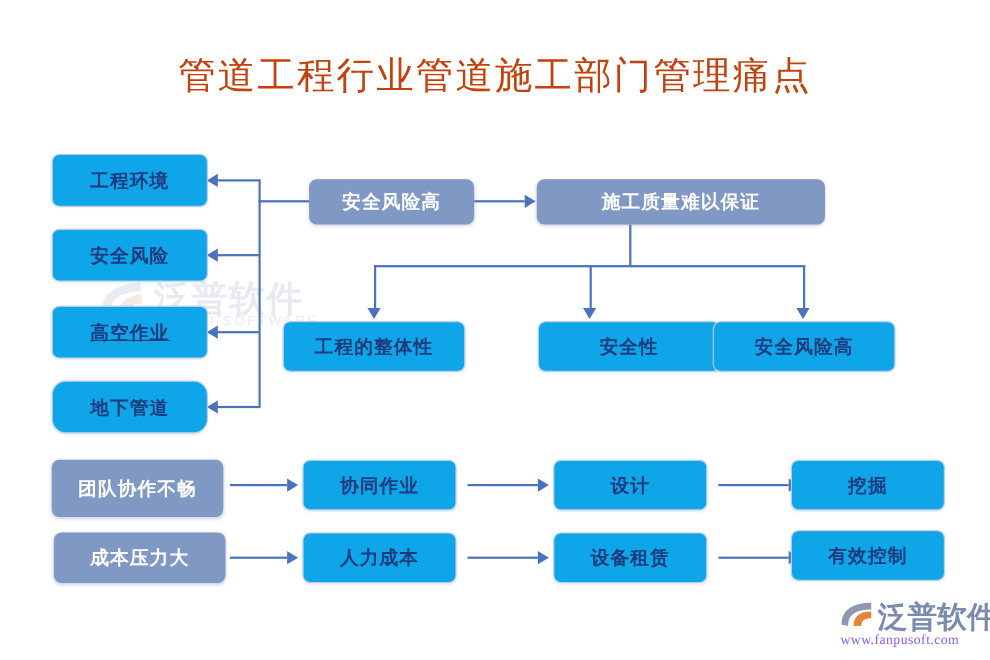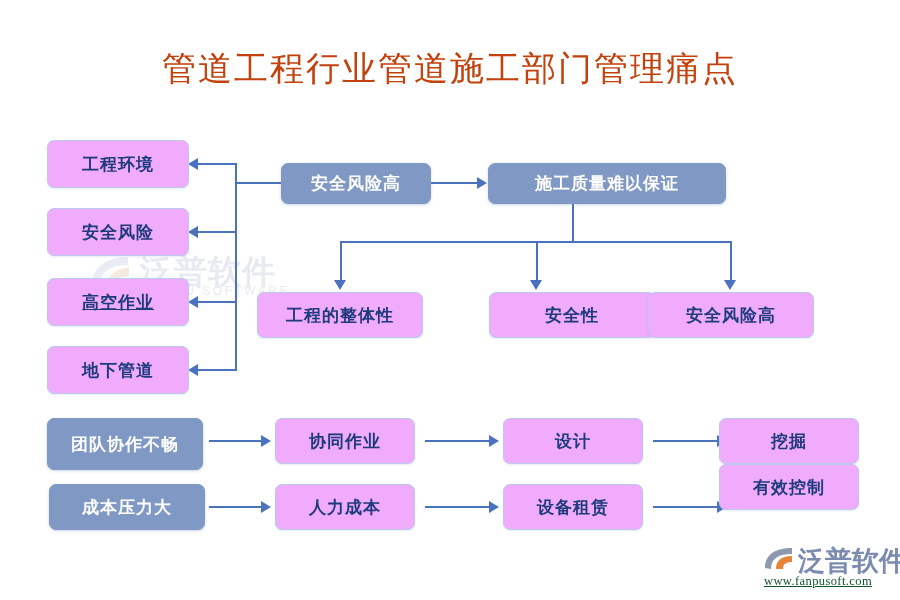--- a/index.html
+++ b/index.html
@@ -39,21 +39,21 @@
     display: flex;
     align-items: center;
     justify-content: center;
     border-radius: 7px;
     font-size: 17px;
     letter-spacing: 1px;
     white-space: nowrap;
     z-index: 3;
   }
   .node.light {
-    background: #f0abfc;
+    background: #0ea5e9;
     border: 1px solid #b9cbe8;
     color: #1d3a7c;
     box-shadow: 0 1px 2px rgba(120,145,190,0.18);
     font-weight: 600;
   }
   .node.filled {
     background: #8099c4;
     border: 1px solid #8099c4;
     color: #ffffff;
     font-weight: 700;
@@ -144,25 +144,24 @@
     color: #7b8bb0;
     letter-spacing: 0px;
     font-family: "Liberation Sans", sans-serif;
     white-space: nowrap;
   }
   #brand-logo .logo-url {
     position: absolute;
     left: 2px;
     top: 29px;
     font-size: 12.5px;
-    color: #14532d;
+    color: #8b5cf6;
     letter-spacing: 0.4px;
     font-family: "Liberation Serif", serif;
     white-space: nowrap;
-    text-decoration: underline;
   }
 </style>
 </head>
 <body>
 
 <div id="canvas">
 
   <div id="diagram-title">管道工程行业管道施工部门管理痛点</div>
 
   <div id="watermark">
@@ -176,28 +175,28 @@
 
   <div class="node light" style="left:47px;  top:140px; width:142px; height:48px;">
     <span>工程环境</span>
   </div>
   <div class="node light" style="left:47px;  top:208px; width:142px; height:48px;">
     <span>安全风险</span>
   </div>
   <div class="node light" style="left:47px;  top:278px; width:142px; height:48px;text-decoration:underline;">
     <span>高空作业</span>
   </div>
-  <div class="node light" style="left:47px;  top:346px; width:142px; height:48px;">
+  <div class="node light" style="left:47px;  top:346px; width:142px; height:48px;border-radius:13px;">
     <span>地下管道</span>
   </div>
 
   <div class="node filled" style="left:281px; top:163px; width:150px; height:41px;">
     <span>安全风险高</span>
   </div>
-  <div class="node filled" style="left:488px; top:163px; width:238px; height:41px;">
+  <div class="node filled" style="left:488px; top:163px; width:262px; height:41px;">
     <span>施工质量难以保证</span>
   </div>
 
   <div class="node light" style="left:257px; top:292px; width:166px; height:46px;">
     <span>工程的整体性</span>
   </div>
   <div class="node light" style="left:453px; top:292px; width:166px; height:46px;margin-left:36px;">
     <span>安全性</span>
   </div>
   <div class="node light" style="left:648px; top:292px; width:166px; height:46px;">
@@ -265,21 +264,21 @@
   </div>
   <div class="conn h" style="left:425px; top:506px; width:64px;"></div>
   <div class="arrowhead right" style="left:489px; top:501px;"></div>
 
   <div class="node light" style="left:503px; top:484px; width:140px; height:46px;">
     <span>设备租赁</span>
   </div>
   <div class="conn h" style="left:653px; top:506px; width:64px;"></div>
   <div class="arrowhead right" style="left:717px; top:501px;"></div>
 
-  <div class="node light" style="left:719px; top:464px; width:140px; height:46px;">
+  <div class="node light" style="left:719px; top:482px; width:140px; height:46px;">
     <span>有效控制</span>
   </div>
 
   <div id="brand-logo">
     <svg class="logo-mark" width="36" height="30" viewBox="0 0 36 30">
       <path d="M3 22 C3 8, 14 2, 30 2 L30 8 C17 8, 9 12, 9 23 Z" fill="#8e98ae"></path>
       <path d="M14 23 C14 14, 20 10, 30 10 L30 16 C24 16, 21 18, 21 23 Z" fill="#e8833a"></path>
     </svg>
     <div class="logo-name">泛普软件</div>
     <div class="logo-url">www.fanpusoft.com</div>

